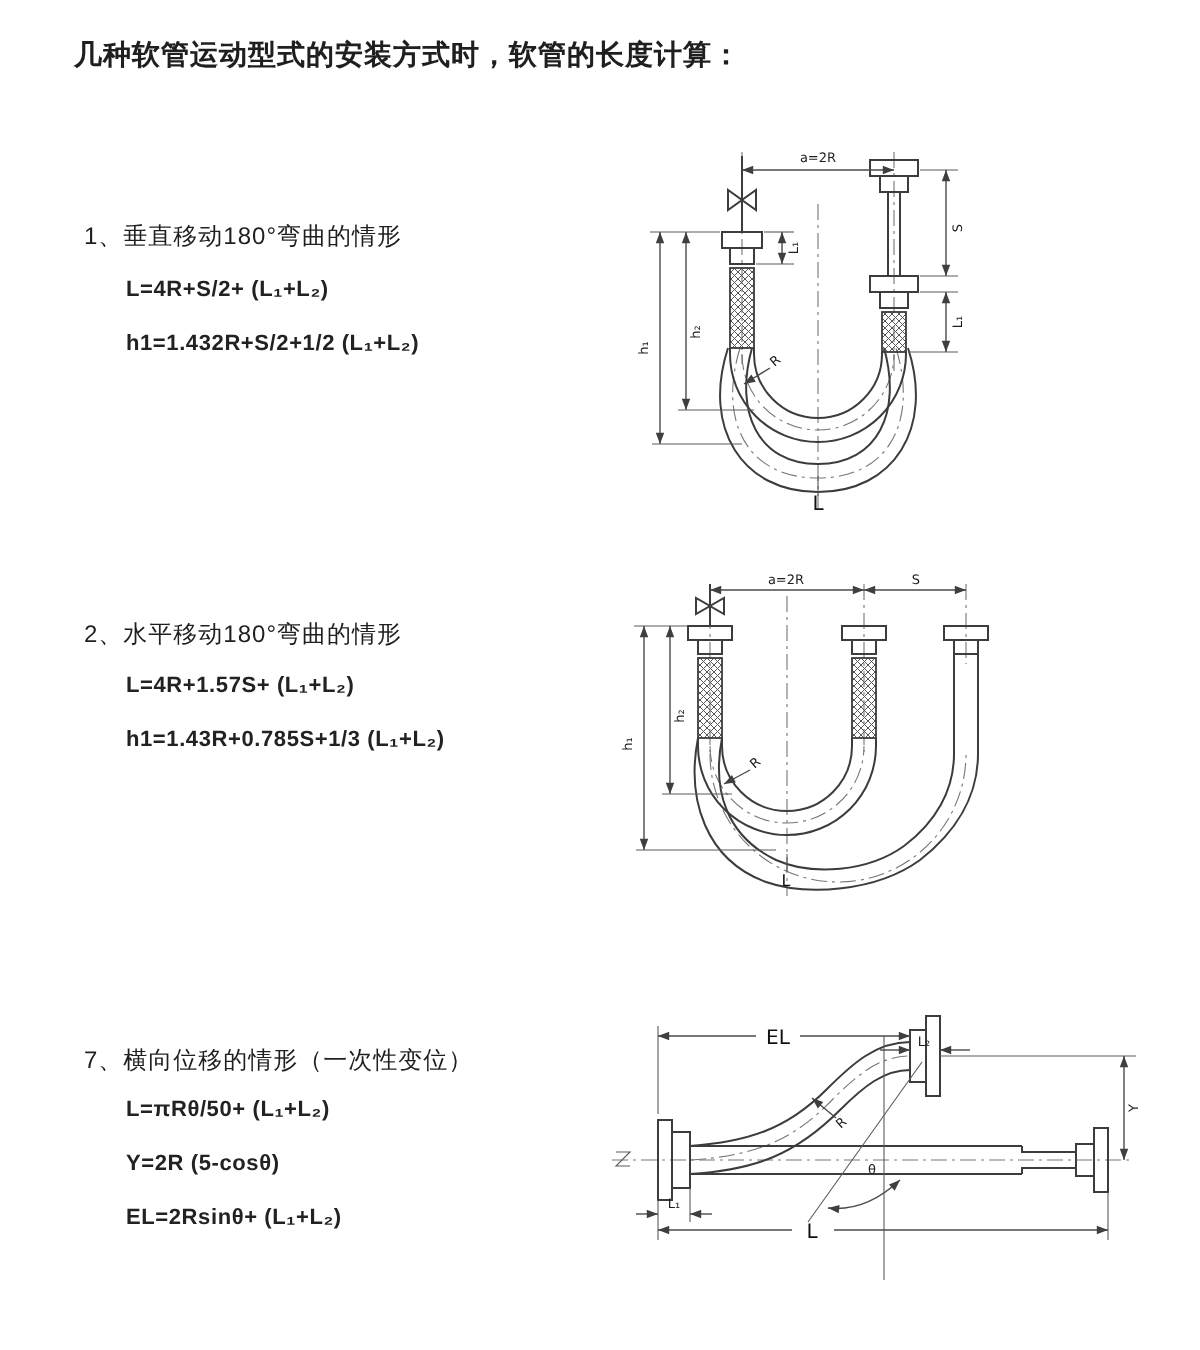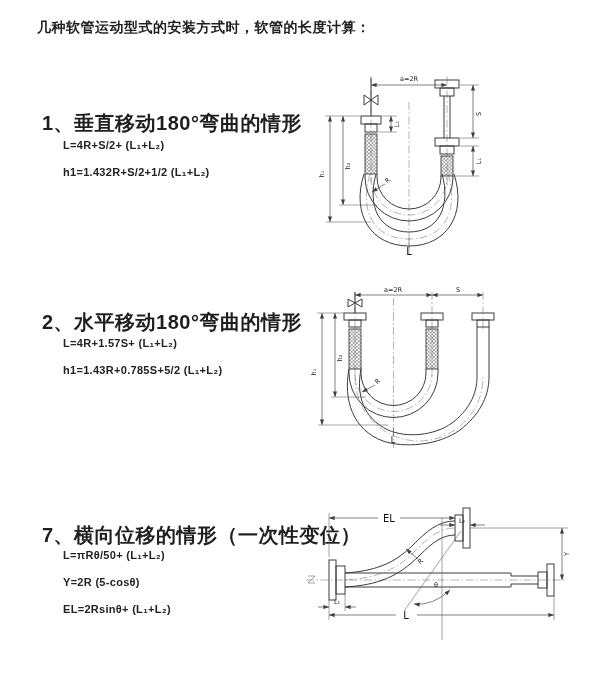--- a/index.html
+++ b/index.html
@@ -1,19 +1,19 @@
 <!DOCTYPE html>
 <html><head>
 <meta charset="utf-8">
 <style>
   html,body{margin:0;padding:0;background:#e8e8e8;}
   .page{position:relative;width:600px;height:675px;background:#ffffff;overflow:hidden;
         font-family:"Liberation Sans","DejaVu Sans",sans-serif;color:#1f1f1f;text-align:right;}
   .title{position:absolute;left:37px;top:19px;font-size:14px;font-weight:700;letter-spacing:.5px;}
-  .sec-heading{position:absolute;font-size:20px;font-weight:700;letter-spacing:.5px;}
+  .sec-heading{position:absolute;font-size:12px;font-weight:400;letter-spacing:.5px;}
   .formula{position:absolute;font-size:11px;font-weight:700;letter-spacing:.3px;color:#222;}
   svg.dia{position:absolute;}
   
   .dr{fill:none;stroke:#3c3c3c;stroke-width:1;}
   .br{fill:url(#hp);stroke:#3c3c3c;stroke-width:.9;}
   .dm{fill:none;stroke:#4a4a4a;stroke-width:.7;}
   .thin{fill:none;stroke:#5a5a5a;stroke-width:.55;}
   .cl{fill:none;stroke:#767676;stroke-width:.55;stroke-dasharray:8 2.5 1.5 2.5;}
   .arr2{marker-end:url(#ar);marker-start:url(#ars);}
   .arr1{marker-end:url(#ar);}
@@ -41,21 +41,21 @@
   </svg>
 
   <div class="title">几种软管运动型式的安装方式时，软管的长度计算：</div>
 
   <div class="sec-heading" style="left:42px;top:110px">1、垂直移动180°弯曲的情形</div>
   <div class="formula" style="left:63px;top:139px">L=4R+S/2+ (L₁+L₂)</div>
   <div class="formula" style="left:63px;top:166px">h1=1.432R+S/2+1/2 (L₁+L₂)</div>
 
   <div class="sec-heading" style="left:42px;top:309px">2、水平移动180°弯曲的情形</div>
   <div class="formula" style="left:63px;top:337px">L=4R+1.57S+ (L₁+L₂)</div>
-  <div class="formula" style="left:63px;top:364px">h1=1.43R+0.785S+5/2 (L₁+L₂)</div>
+  <div class="formula" style="left:63px;top:364px">h1=1.43R+0.785S+1/3 (L₁+L₂)</div>
 
   <div class="sec-heading" style="left:42px;top:522px">7、横向位移的情形（一次性变位）</div>
   <div class="formula" style="left:63px;top:549px">L=πRθ/50+ (L₁+L₂)</div>
   <div class="formula" style="left:63px;top:576px">Y=2R (5-cosθ)</div>
   <div class="formula" style="left:63px;top:603px">EL=2Rsinθ+ (L₁+L₂)</div>
 
   <svg class="dia" style="left:313px;top:66px" width="275" height="190" viewBox="0 0 275 190">
 
     <g>
       <path class="cl" d="M96,36 V188"></path>

